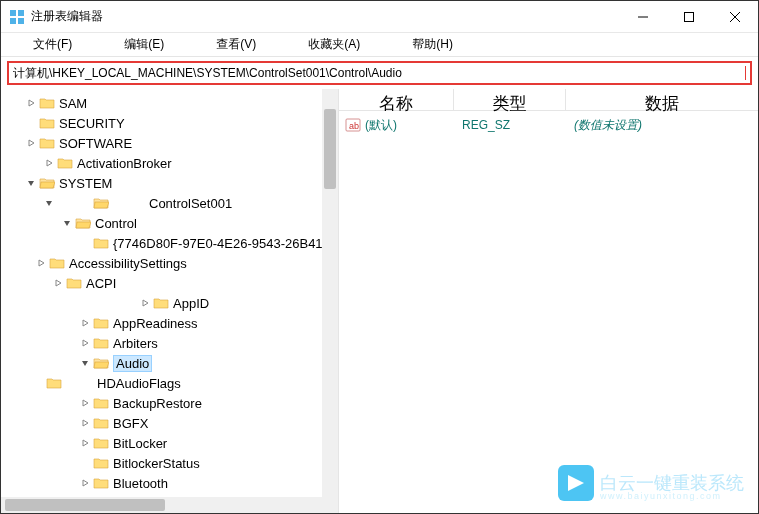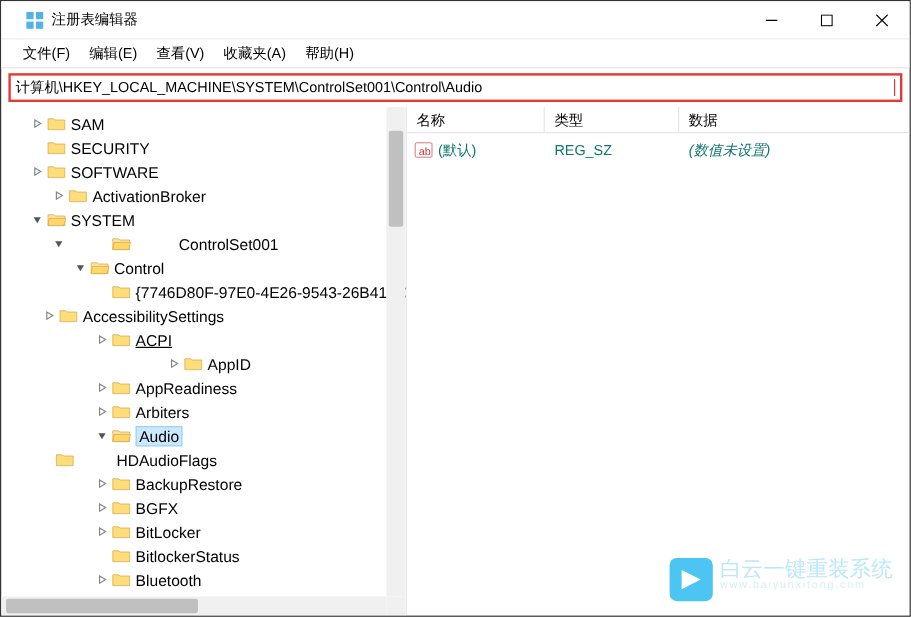--- a/index.html
+++ b/index.html
@@ -1,25 +1,25 @@
 <!DOCTYPE html>
 <html><head>
 <meta charset="utf-8">
 <style>
 * { margin: 0; padding: 0; box-sizing: border-box; font-family: "Microsoft YaHei", "Segoe UI", sans-serif; }
 body { background: #fff; width: 759px; height: 514px; overflow: hidden; position: relative; border: 1px solid #333; }
 
-.titlebar { height: 32px; display: flex; align-items: center; padding-left: 20px; background: #fff; border-bottom: 1px solid #e8e8e8; }
+.titlebar { height: 32px; display: flex; align-items: center; padding-left: 8px; background: #fff; border-bottom: 1px solid #e8e8e8; }
 .titlebar .app-icon { width: 16px; height: 16px; margin-right: 6px; }
 .titlebar .title { font-size: 12px; color: #000; flex: 1; }
 .titlebar .win-controls { display: flex; height: 100%; }
 .titlebar .win-btn { width: 46px; display: flex; align-items: center; justify-content: center; }
 .titlebar .win-btn svg { width: 10px; height: 10px; }
 
-.menubar { height: 24px; display: flex; align-items: center; padding-left: 10px; background: #fff; border-bottom: 1px solid #e5e5e5; }
+.menubar { height: 24px; display: flex; align-items: center; padding-left: 24px; background: #fff; border-bottom: 1px solid #e5e5e5; gap: 36px; }
 .menubar .menu-item { font-size: 12px; color: #000; padding: 2px 8px; cursor: default; }
 
 .addressbar { height: 24px; border: 2px solid #e53935; margin: 4px 6px 4px 6px; display: flex; align-items: center; padding: 0 4px; }
 .addressbar .path { font-size: 12px; color: #000; white-space: nowrap; overflow: hidden; flex: 1; }
 .addressbar .cursor { display: inline-block; width: 1px; height: 14px; background: #e53935; vertical-align: middle; }
 
 .content { display: flex; height: calc(100% - 88px); position: relative; }
 
 .tree-pane { width: 338px; border-right: 1px solid #e5e5e5; overflow: hidden; padding-top: 4px; position: relative; }
 .tree-pane .scrollbar-v { position: absolute; right: 0; top: 0; bottom: 16px; width: 16px; background: #f0f0f0; }
@@ -30,33 +30,33 @@
 
 .tree { font-size: 13px; color: #000; }
 .tree .node { display: flex; align-items: center; height: 20px; white-space: nowrap; padding-right: 4px; }
 .tree .expander { width: 12px; height: 12px; margin-right: 2px; display: flex; align-items: center; justify-content: center; flex-shrink: 0; }
 .tree .expander svg { width: 8px; height: 8px; }
 .tree .folder-icon { width: 16px; height: 14px; margin-right: 4px; flex-shrink: 0; }
 .tree .label { }
 .tree .node.selected .label { background: #cce8ff; border: 1px solid #99d1ff; padding: 0 2px; }
 
 .values-pane { flex: 1; position: relative; }
-.values-header { display: flex; height: 22px; border-bottom: 1px solid #e5e5e5; font-size: 12px; color: #000; }
+.values-header { display: flex; height: 22px; border-bottom: 1px solid #e5e5e5; font-size: 17px; color: #000; text-align: center; }
 .values-header .col { padding: 3px 8px; border-right: 1px solid #e5e5e5; }
 .values-header .col.name { width: 115px; }
 .values-header .col.type { width: 112px; }
 .values-header .col.data { flex: 1; border-right: none; }
 .values-body { padding-top: 4px; }
 .value-row { display: flex; align-items: center; height: 20px; font-size: 12px; color: #0f766e; }
 .value-row .name-cell { width: 115px; padding-left: 6px; display: flex; align-items: center; }
 .value-row .name-cell .val-icon { width: 16px; height: 16px; margin-right: 4px; }
 .value-row .type-cell { width: 112px; padding-left: 8px; }
 .value-row .data-cell { flex: 1; padding-left: 8px; font-style: italic; }
 
-.watermark { position: absolute; right: 14px; bottom: 12px; display: flex; align-items: flex-start; opacity: 0.92; pointer-events: none; }
+.watermark { position: absolute; right: 14px; bottom: 12px; display: flex; align-items: flex-end; opacity: 0.92; pointer-events: none; }
 .watermark .wm-icon { width: 36px; height: 36px; background: #3ec1f2; border-radius: 6px; display: flex; align-items: center; justify-content: center; margin-right: 6px; }
 .watermark .wm-text { display: flex; flex-direction: column; color: #b6e6fb; font-size: 18px; font-weight: 500; line-height: 1; }
 .watermark .wm-sub { font-size: 9px; letter-spacing: 1.5px; color: #cdeffc; }
 </style>
 </head>
 <body>
 
 <div class="titlebar">
   <span class="app-icon">
     <svg viewBox="0 0 16 16">
@@ -191,21 +191,21 @@
           <span class="expander">
             <svg viewBox="0 0 8 8">
               <path d="M2 1 L7 4 L2 7 Z" fill="none" stroke="#888" stroke-width="1"></path>
             </svg>
           </span>
           <span class="folder-icon"><svg viewBox="0 0 16 14">
               <path d="M1 3 L6 3 L7 4 L15 4 L15 12 L1 12 Z" fill="#ffdd7a" stroke="#d9a441" stroke-width="0.6"></path>
             </svg></span>
           <span class="label">AccessibilitySettings</span>
         </div>
-        <div class="node" style="padding-left: 78px; text-decoration: underline;">
+        <div class="node" style="padding-left: 51px;">
           <span class="expander">
             <svg viewBox="0 0 8 8">
               <path d="M2 1 L7 4 L2 7 Z" fill="none" stroke="#888" stroke-width="1"></path>
             </svg>
           </span>
           <span class="folder-icon"><svg viewBox="0 0 16 14">
               <path d="M1 3 L6 3 L7 4 L15 4 L15 12 L1 12 Z" fill="#ffdd7a" stroke="#d9a441" stroke-width="0.6"></path>
             </svg></span>
           <span class="label">ACPI</span>
         </div>

